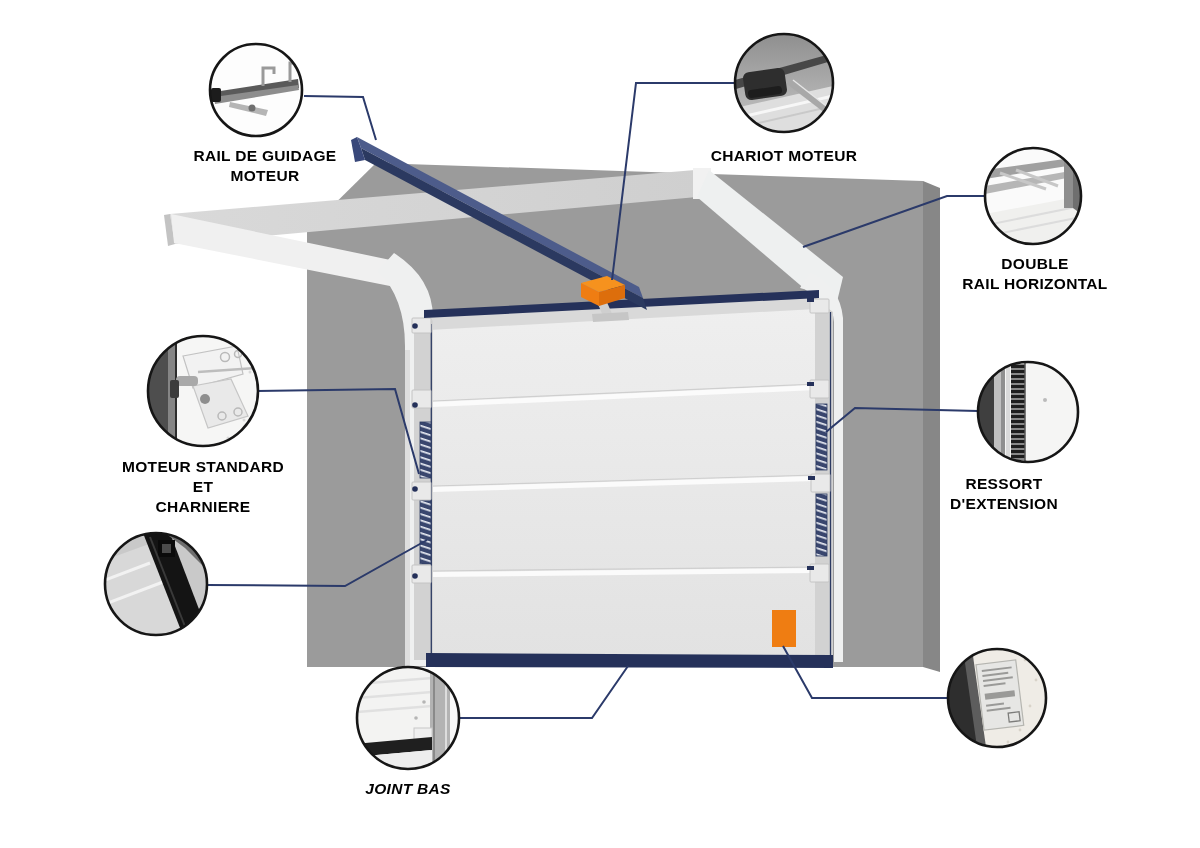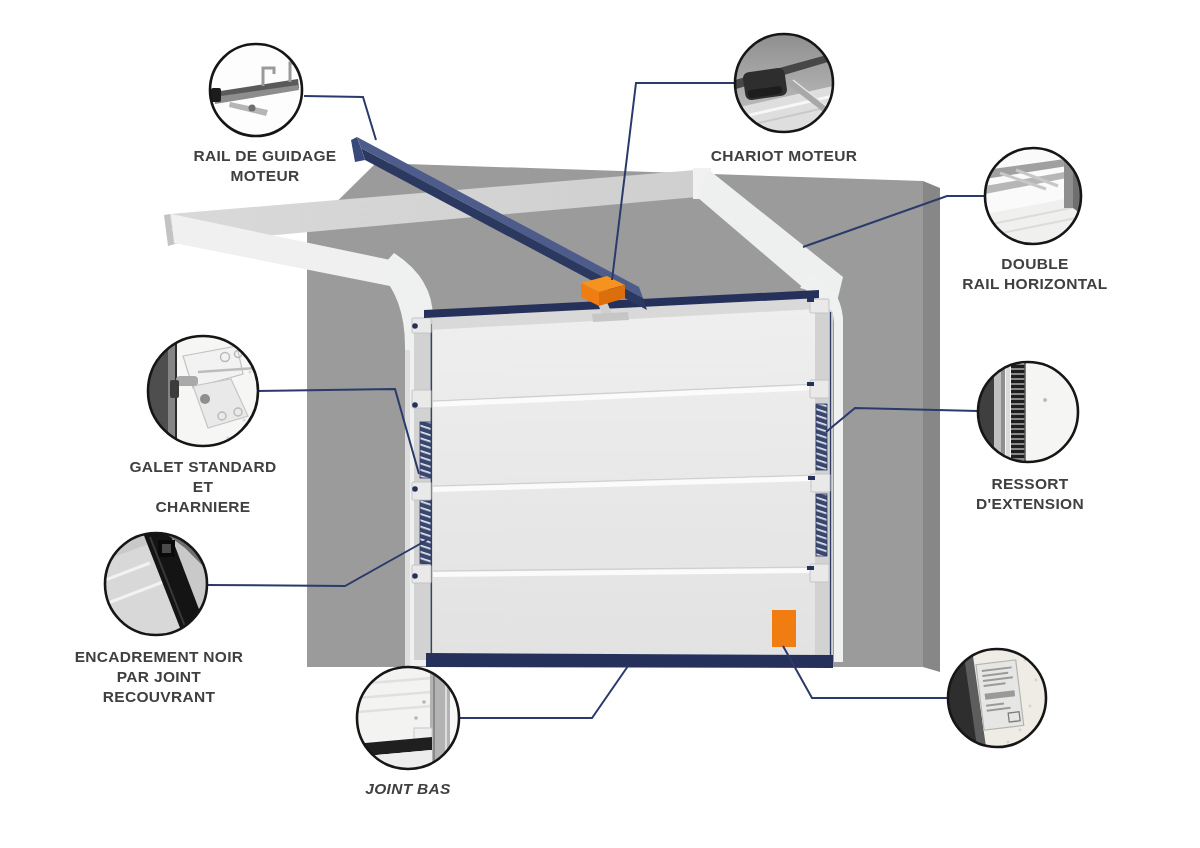--- a/index.html
+++ b/index.html
@@ -1,19 +1,19 @@
 <!DOCTYPE html>
 <html><head>
 <meta charset="utf-8">
 <style>
   html,body{margin:0;padding:0;background:#ffffff;}
   #stage{position:relative;width:1200px;height:848px;background:#ffffff;overflow:hidden;
          font-family:"Liberation Sans","DejaVu Sans",sans-serif;}
   #scene{position:absolute;left:0;top:0;}
-  .callout-label{position:absolute;width:300px;text-align:center;color:#404040;
+  .callout-label{position:absolute;width:300px;text-align:center;color:#000000;
       font-weight:bold;font-size:15.5px;line-height:20px;letter-spacing:.02em;
       white-space:pre-line;}
 </style>
 </head>
 <body>
 
 <div id="stage">
 
 <svg id="scene" width="1200" height="848" viewBox="0 0 1200 848">
   <defs>
@@ -316,23 +316,20 @@
     </g>
     <circle cx="997" cy="698" r="49" fill="none" stroke="#161616" stroke-width="2.6"></circle>
   </g>
 </svg>
 
 <div class="callout-label" style="left:115px;top:146px;">RAIL DE GUIDAGE
 MOTEUR</div>
 <div class="callout-label" style="left:634px;top:146px;">CHARIOT MOTEUR</div>
 <div class="callout-label" style="left:885px;top:254px;">DOUBLE
 RAIL HORIZONTAL</div>
-<div class="callout-label" style="left:53px;top:457px;">GALET STANDARD
+<div class="callout-label" style="left:53px;top:457px;">MOTEUR STANDARD
 ET
 CHARNIERE</div>
-<div class="callout-label" style="left:880px;top:474px;">RESSORT
+<div class="callout-label" style="left:854px;top:474px;">RESSORT
 D'EXTENSION</div>
-<div class="callout-label" style="left:9px;top:647px;">ENCADREMENT NOIR
-PAR JOINT
-RECOUVRANT</div>
 <div class="callout-label" style="left:258px;top:779px;font-style:italic;">JOINT BAS</div>
 
 </div>
 
 </body></html>

